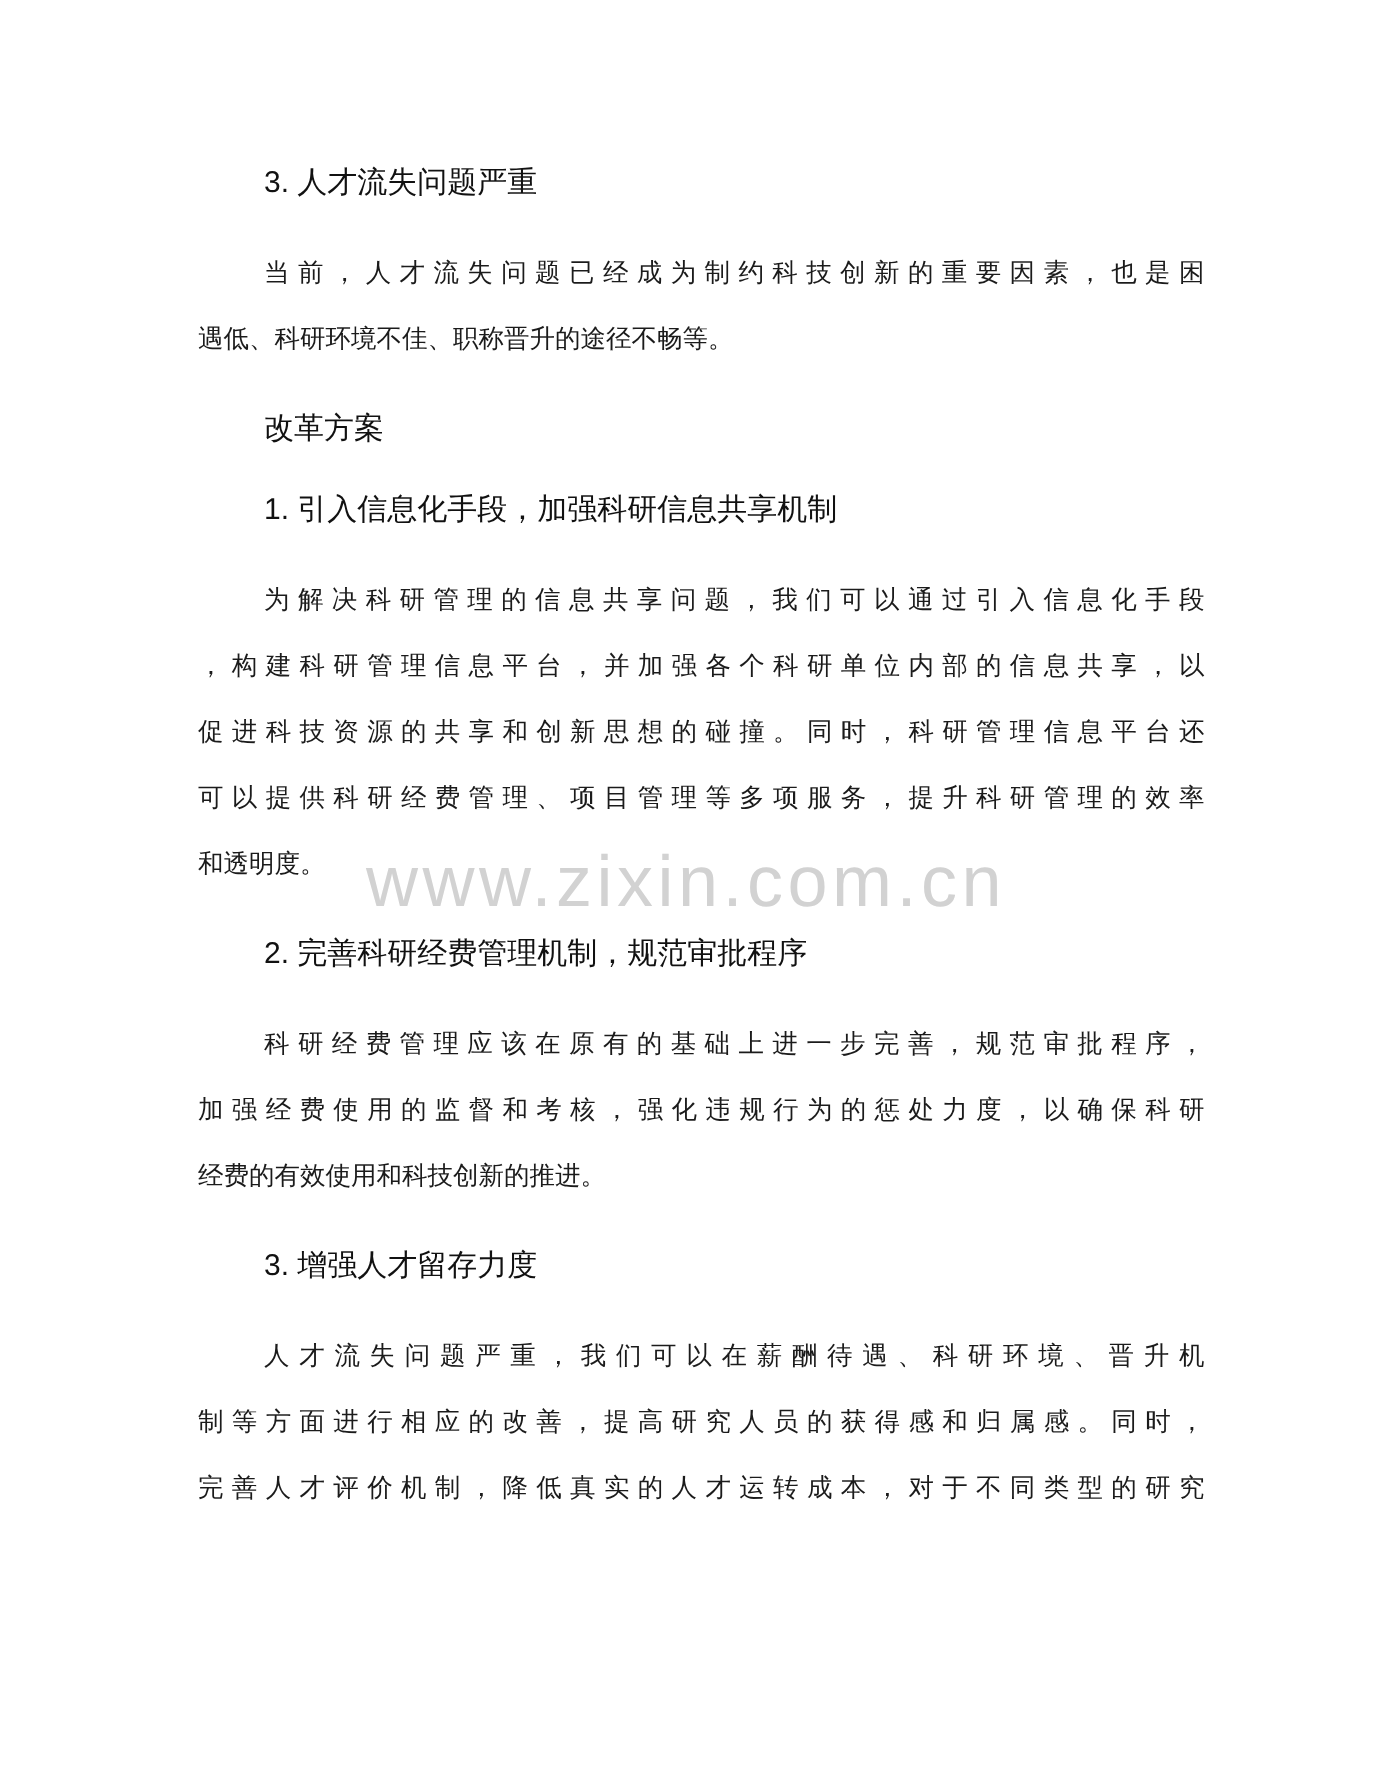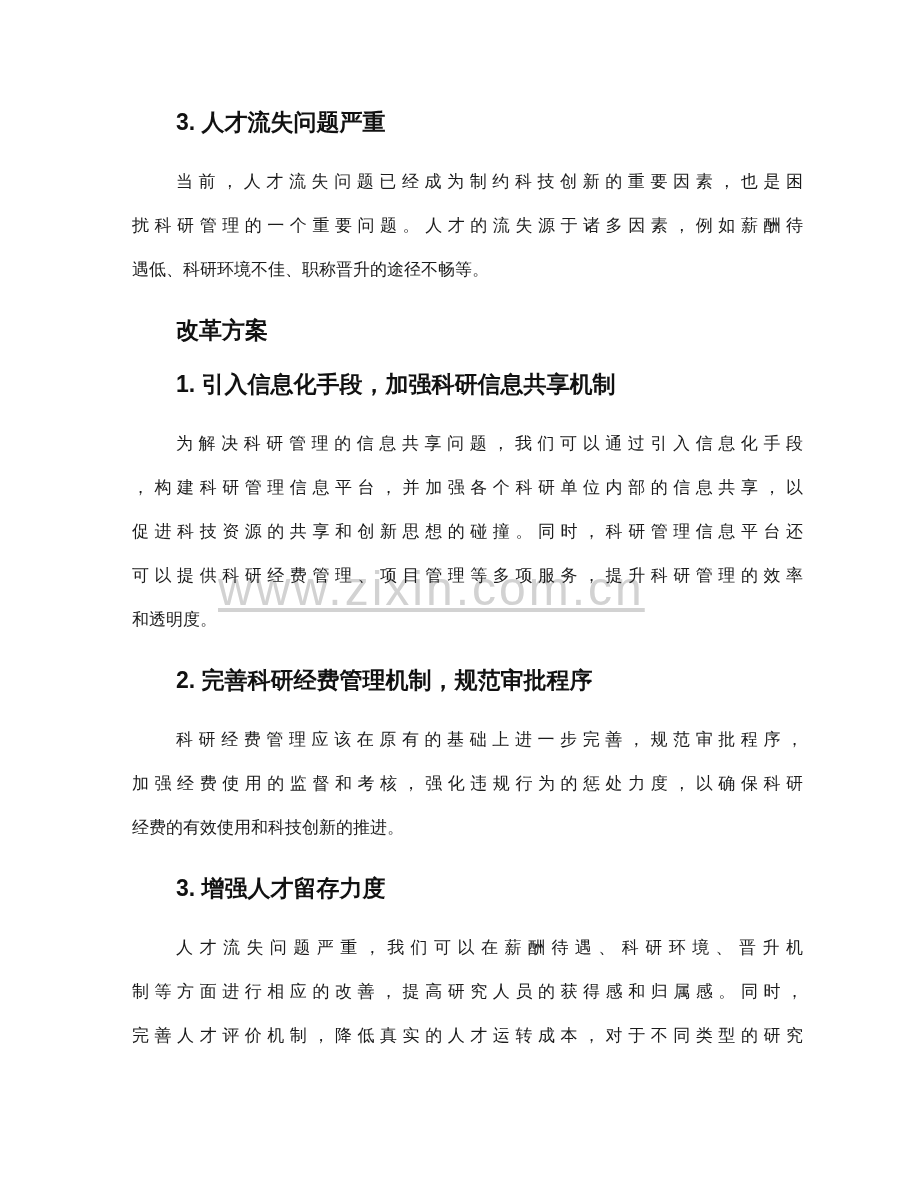--- a/index.html
+++ b/index.html
@@ -10,47 +10,46 @@
   .page {
     position: relative;
     width: 920px;
     height: 1191px;
     background: #ffffff;
     overflow: hidden;
     font-family: "Liberation Sans", "DejaVu Sans", sans-serif;
   }
   .watermark {
     position: absolute;
-    left: 218px;
+    left: 244px;
     top: 563px;
     z-index: 0;
     font-size: 48px;
     line-height: 52px;
     letter-spacing: 3px;
     white-space: nowrap;
     color: #d2d2d2;
     user-select: none;
-    text-decoration: underline;
   }
   .doc {
     position: relative;
     z-index: 1;
     padding: 100px 117px 0 132px;
     color: #1b1b1b;
   }
   .block {
     font-size: 17px;
     line-height: 44px;
     margin: 0;
   }
   .block + .block { margin-top: 16px; }
   .heading + .heading { margin-top: 10px; }
   .heading {
-    font-weight: 700;
-    font-size: 23px;
+    font-weight: 400;
+    font-size: 20px;
     padding-left: 44px;
     color: #111111;
   }
   .pline {
     text-align: justify;
     text-align-last: justify;
   }
   .pline.first { text-indent: 44px; }
   .pline.short {
     text-align: center;
@@ -59,21 +58,20 @@
 </style>
 </head>
 <body>
 
 <div class="page" style="background: rgb(255, 255, 255);">
   <div class="watermark" style="color: rgb(210, 210, 210);">www.zixin.com.cn</div>
   <div class="doc" style="color: rgb(27, 27, 27);">
       <div class="block heading">3. 人才流失问题严重</div>
       <div class="block paragraph">
         <div class="pline first">当前，人才流失问题已经成为制约科技创新的重要因素，也是困</div>
-        <div class="pline">扰科研管理的一个重要问题。人才的流失源于诸多因素，例如薪酬待</div>
         <div class="pline short">遇低、科研环境不佳、职称晋升的途径不畅等。</div>
       </div>
       <div class="block heading">改革方案</div>
       <div class="block heading">1. 引入信息化手段，加强科研信息共享机制</div>
       <div class="block paragraph">
         <div class="pline first">为解决科研管理的信息共享问题，我们可以通过引入信息化手段</div>
         <div class="pline">，构建科研管理信息平台，并加强各个科研单位内部的信息共享，以</div>
         <div class="pline">促进科技资源的共享和创新思想的碰撞。同时，科研管理信息平台还</div>
         <div class="pline">可以提供科研经费管理、项目管理等多项服务，提升科研管理的效率</div>
         <div class="pline short">和透明度。</div>

